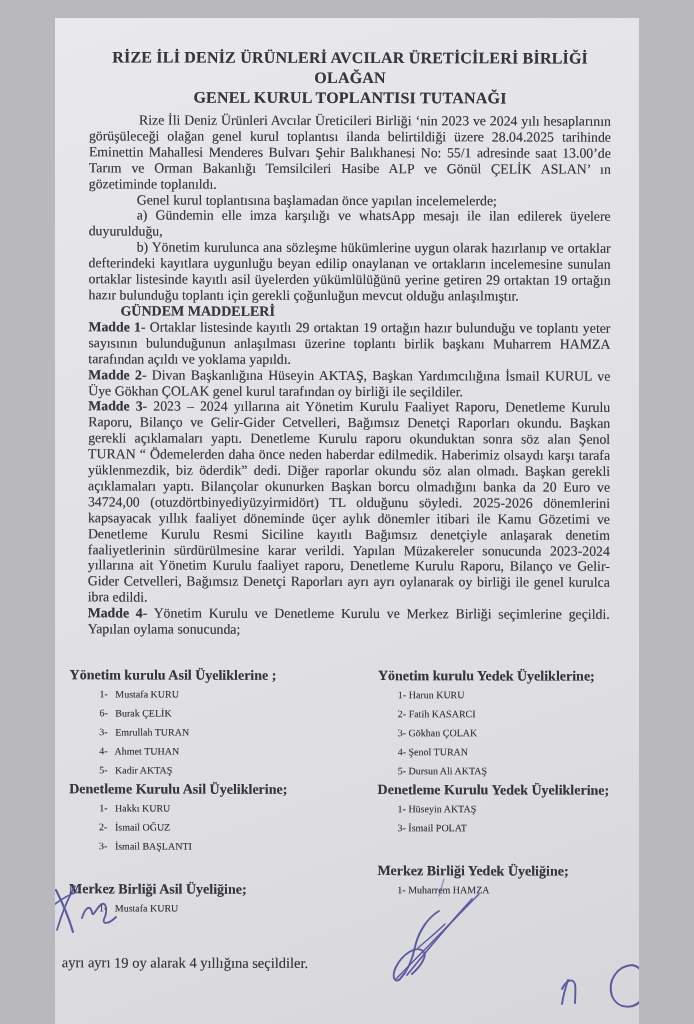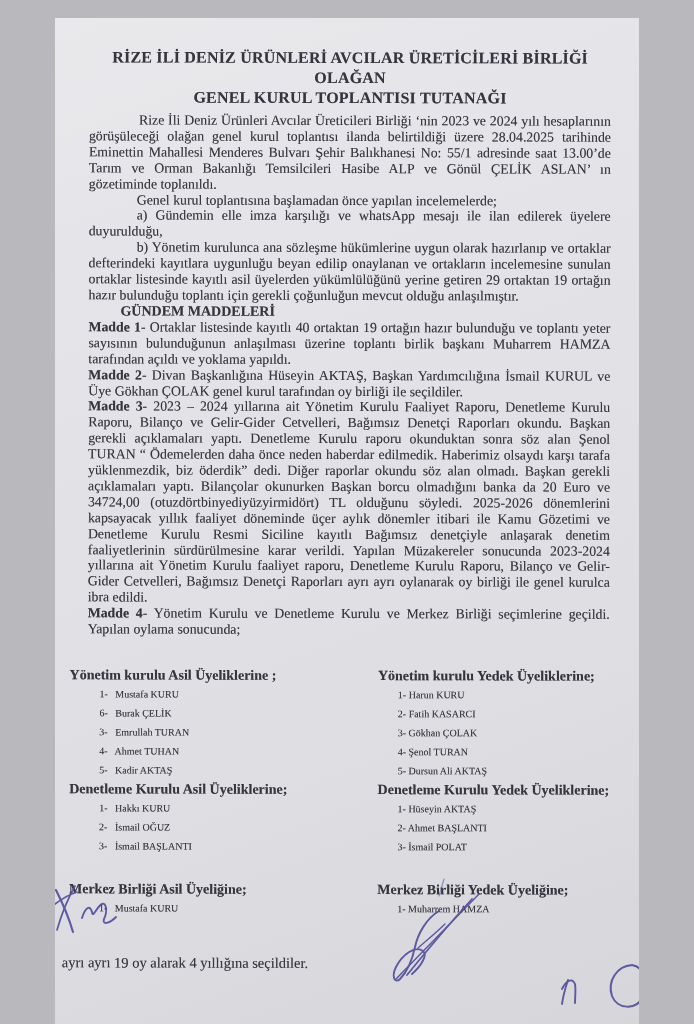--- a/index.html
+++ b/index.html
@@ -85,21 +85,21 @@
       <span>GENEL KURUL TOPLANTISI TUTANAĞI</span>
     </h1>
 
     <p class="para indent-lg">Rize İli Deniz Ürünleri Avcılar Üreticileri Birliği ‘nin 2023 ve 2024 yılı hesaplarının görüşüleceği olağan genel kurul toplantısı ilanda belirtildiği üzere 28.04.2025 tarihinde Eminettin Mahallesi Menderes Bulvarı Şehir Balıkhanesi No: 55/1 adresinde saat 13.00’de Tarım ve Orman Bakanlığı Temsilcileri Hasibe ALP ve Gönül ÇELİK ASLAN’ ın gözetiminde toplanıldı.</p>
     <p class="para indent-md">Genel kurul toplantısına başlamadan önce yapılan incelemelerde;</p>
     <p class="para indent-md">a) Gündemin elle imza karşılığı ve whatsApp mesajı ile ilan edilerek üyelere duyurulduğu,</p>
     <p class="para indent-md">b) Yönetim kurulunca ana sözleşme hükümlerine uygun olarak hazırlanıp ve ortaklar defterindeki kayıtlara uygunluğu beyan edilip onaylanan ve ortakların incelemesine sunulan ortaklar listesinde kayıtlı asil üyelerden yükümlülüğünü yerine getiren 29 ortaktan 19 ortağın hazır bulunduğu toplantı için gerekli çoğunluğun mevcut olduğu anlaşılmıştır.</p>
 
     <p class="agenda-heading">GÜNDEM MADDELERİ</p>
 
-    <p class="para article"><span class="lbl">Madde 1-</span> <span>Ortaklar listesinde kayıtlı 40 ortaktan 19 ortağın hazır bulunduğu ve toplantı yeter sayısının bulunduğunun anlaşılması üzerine toplantı birlik başkanı Muharrem HAMZA tarafından açıldı ve yoklama yapıldı.</span></p>
+    <p class="para article"><span class="lbl">Madde 1-</span> <span>Ortaklar listesinde kayıtlı 29 ortaktan 19 ortağın hazır bulunduğu ve toplantı yeter sayısının bulunduğunun anlaşılması üzerine toplantı birlik başkanı Muharrem HAMZA tarafından açıldı ve yoklama yapıldı.</span></p>
     <p class="para article"><span class="lbl">Madde 2-</span> <span>Divan Başkanlığına Hüseyin AKTAŞ, Başkan Yardımcılığına İsmail KURUL ve Üye Gökhan ÇOLAK genel kurul tarafından oy birliği ile seçildiler.</span></p>
     <p class="para article"><span class="lbl">Madde 3-</span> <span>2023 – 2024 yıllarına ait Yönetim Kurulu Faaliyet Raporu, Denetleme Kurulu Raporu, Bilanço ve Gelir-Gider Cetvelleri, Bağımsız Denetçi Raporları okundu. Başkan gerekli açıklamaları yaptı. Denetleme Kurulu raporu okunduktan sonra söz alan Şenol TURAN “ Ödemelerden daha önce neden haberdar edilmedik. Haberimiz olsaydı karşı tarafa yüklenmezdik, biz öderdik” dedi. Diğer raporlar okundu söz alan olmadı. Başkan gerekli açıklamaları yaptı. Bilançolar okunurken Başkan borcu olmadığını banka da 20 Euro ve 34724,00 (otuzdörtbinyediyüzyirmidört) TL olduğunu söyledi. 2025-2026 dönemlerini kapsayacak yıllık faaliyet döneminde üçer aylık dönemler itibari ile Kamu Gözetimi ve Denetleme Kurulu Resmi Siciline kayıtlı Bağımsız denetçiyle anlaşarak denetim faaliyetlerinin sürdürülmesine karar verildi. Yapılan Müzakereler sonucunda 2023-2024 yıllarına ait Yönetim Kurulu faaliyet raporu, Denetleme Kurulu Raporu, Bilanço ve Gelir-Gider Cetvelleri, Bağımsız Denetçi Raporları ayrı ayrı oylanarak oy birliği ile genel kurulca ibra edildi.</span></p>
     <p class="para article"><span class="lbl">Madde 4-</span> <span>Yönetim Kurulu ve Denetleme Kurulu ve Merkez Birliği seçimlerine geçildi. Yapılan oylama sonucunda;</span></p>
 
     <div class="columns">
 
       <div class="col-left">
         <div class="sec">
           <div class="sec-header">Yönetim kurulu Asil Üyeliklerine ;</div>
           <div class="item">1-   Mustafa KURU</div>
@@ -125,21 +125,20 @@
           <div class="sec-header">Yönetim kurulu Yedek Üyeliklerine;</div>
           <div class="item">1- Harun KURU</div>
           <div class="item">2- Fatih KASARCI</div>
           <div class="item">3- Gökhan ÇOLAK</div>
           <div class="item">4- Şenol TURAN</div>
           <div class="item">5- Dursun Ali AKTAŞ</div>
         </div>
         <div class="sec">
           <div class="sec-header">Denetleme Kurulu Yedek Üyeliklerine;</div>
           <div class="item">1- Hüseyin AKTAŞ</div>
-          <div class="item">2- Ahmet BAŞLANTI</div>
           <div class="item">3- İsmail POLAT</div>
         </div>
         <div class="sec sec-gap">
           <div class="sec-header">Merkez Birliği Yedek Üyeliğine;</div>
           <div class="item">1- Muharrem HAMZA</div>
         </div>
       </div>
 
     </div>
 

